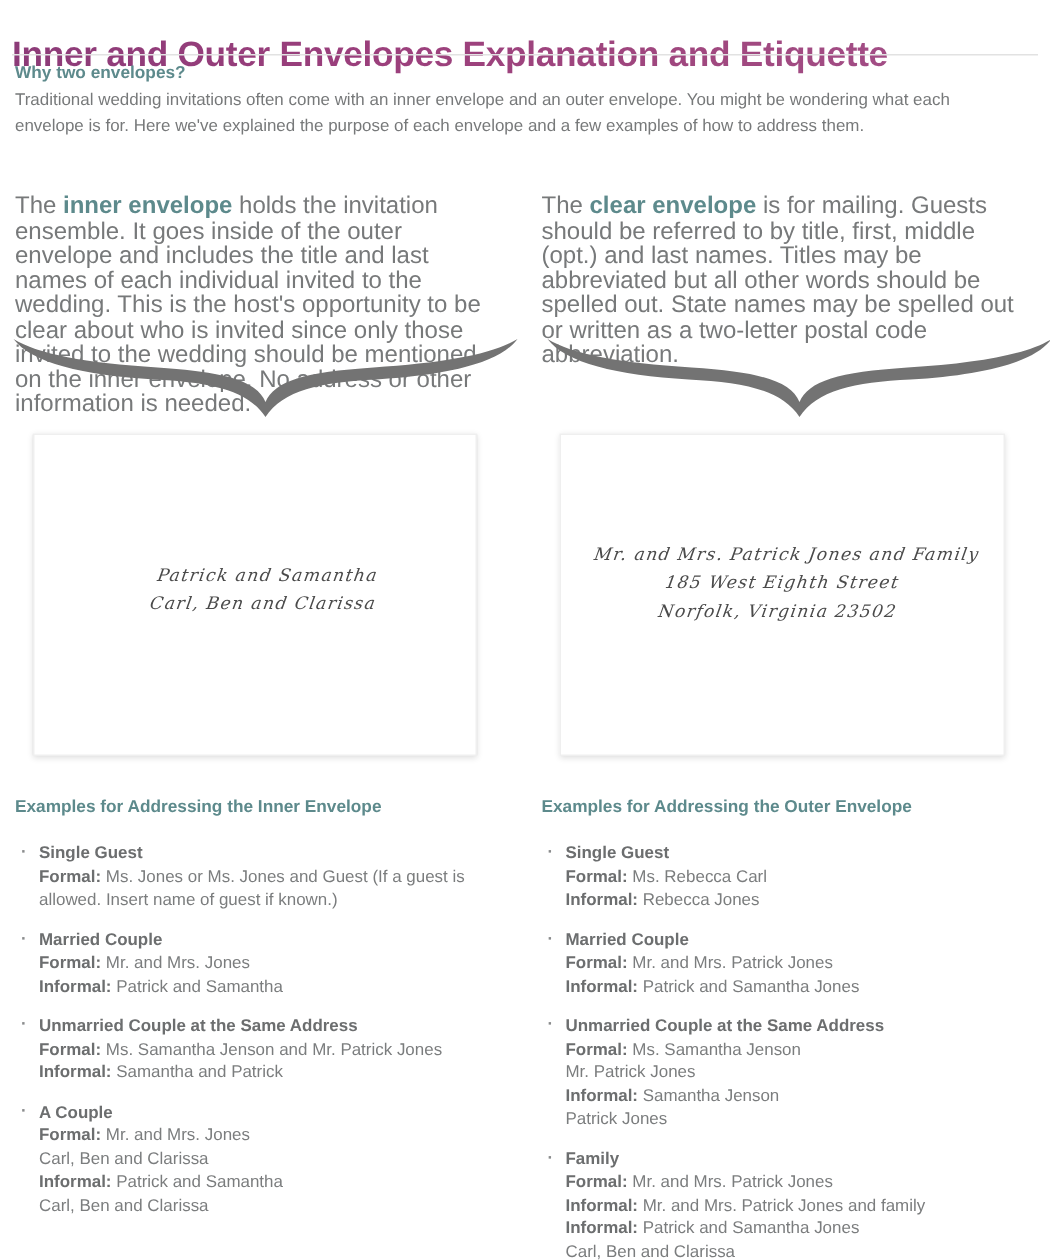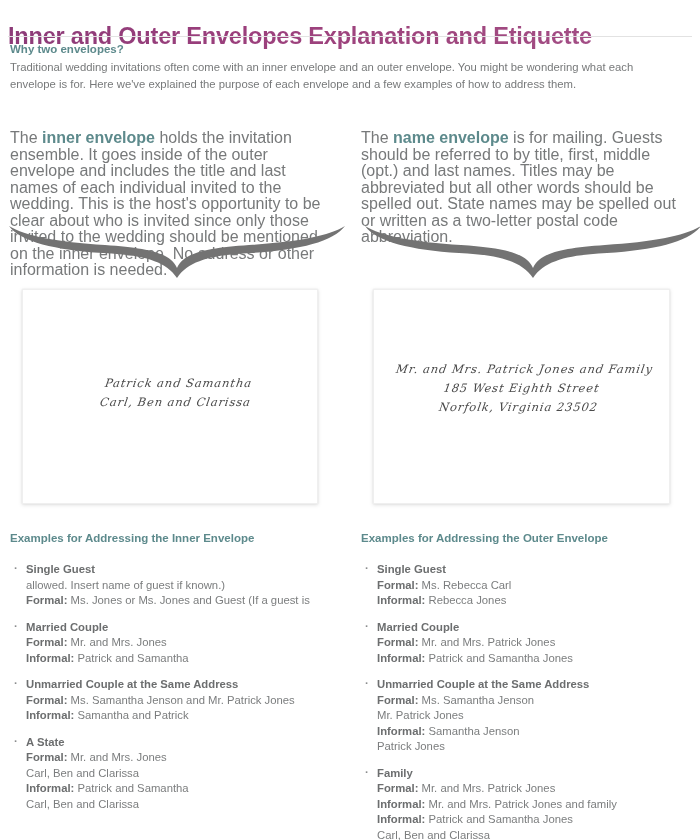--- a/index.html
+++ b/index.html
@@ -197,21 +197,21 @@
   <div class="intro">
     <div class="intro-heading">Why two envelopes?</div>
     <div class="intro-body">Traditional wedding invitations often come with an inner envelope and an outer envelope. You might be wondering what each envelope is for. Here we've explained the purpose of each envelope and a few examples of how to address them.</div>
   </div>
 
   <div class="col-left">
     <p class="desc"><span>The </span><span class="kw">inner envelope</span><span> holds the invitation ensemble. It goes inside of the outer envelope and includes the title and last names of each individual invited to the wedding. This is the host's opportunity to be clear about who is invited since only those invited to the wedding should be mentioned on the inner envelope. No address or other information is needed.</span></p>
   </div>
 
   <div class="col-right">
-    <p class="desc"><span>The </span><span class="kw">name envelope</span><span> is for mailing. Guests should be referred to by title, first, middle (opt.) and last names. Titles may be abbreviated but all other words should be spelled out. State names may be spelled out or written as a two-letter postal code abbreviation.</span></p>
+    <p class="desc"><span>The </span><span class="kw">clear envelope</span><span> is for mailing. Guests should be referred to by title, first, middle (opt.) and last names. Titles may be abbreviated but all other words should be spelled out. State names may be spelled out or written as a two-letter postal code abbreviation.</span></p>
   </div>
 
   <div class="flourish left">
     <svg viewBox="0 0 340 60" xmlns="http://www.w3.org/2000/svg" aria-hidden="true">
       <path d="M2 6 C 14 22, 48 30, 96 33 C 134 35, 158 40, 170 58 C 182 40, 206 35, 244 33 C 292 30, 326 22, 338 6 C 322 16, 290 22, 242 25 C 196 28, 176 34, 170 48 C 164 34, 144 28, 98 25 C 50 22, 18 16, 2 6 Z" fill="#737373"></path>
     </svg>
   </div>
 
   <div class="flourish right">
     <svg viewBox="0 0 340 60" xmlns="http://www.w3.org/2000/svg" aria-hidden="true">
@@ -233,40 +233,40 @@
       <span class="script-line">Norfolk, Virginia 23502</span>
     </div>
   </div>
 
   <div class="examples left">
     <div class="examples-heading">Examples for Addressing the Inner Envelope</div>
     <div>
         <div class="ex-group">
           <div class="ex-title">Single Guest</div>
           <div class="ex-lines">
+            <div class="ex-line"><b>Formal:</b><span> Ms. Jones or Ms. Jones and Guest (If a guest is</span></div>
             <div class="ex-line"><span>allowed. Insert name of guest if known.)</span></div>
-            <div class="ex-line"><b>Formal:</b><span> Ms. Jones or Ms. Jones and Guest (If a guest is</span></div>
           </div>
         </div>
         <div class="ex-group">
           <div class="ex-title">Married Couple</div>
           <div class="ex-lines">
             <div class="ex-line"><b>Formal:</b><span> Mr. and Mrs. Jones</span></div>
             <div class="ex-line"><b>Informal:</b><span> Patrick and Samantha</span></div>
           </div>
         </div>
         <div class="ex-group">
           <div class="ex-title">Unmarried Couple at the Same Address</div>
           <div class="ex-lines">
             <div class="ex-line"><b>Formal:</b><span> Ms. Samantha Jenson and Mr. Patrick Jones</span></div>
             <div class="ex-line"><b>Informal:</b><span> Samantha and Patrick</span></div>
           </div>
         </div>
         <div class="ex-group">
-          <div class="ex-title">A State</div>
+          <div class="ex-title">A Couple</div>
           <div class="ex-lines">
             <div class="ex-line"><b>Formal:</b><span> Mr. and Mrs. Jones</span></div>
             <div class="ex-line"><span>Carl, Ben and Clarissa</span></div>
             <div class="ex-line"><b>Informal:</b><span> Patrick and Samantha</span></div>
             <div class="ex-line"><span>Carl, Ben and Clarissa</span></div>
           </div>
         </div>
       </div>
   </div>
 

